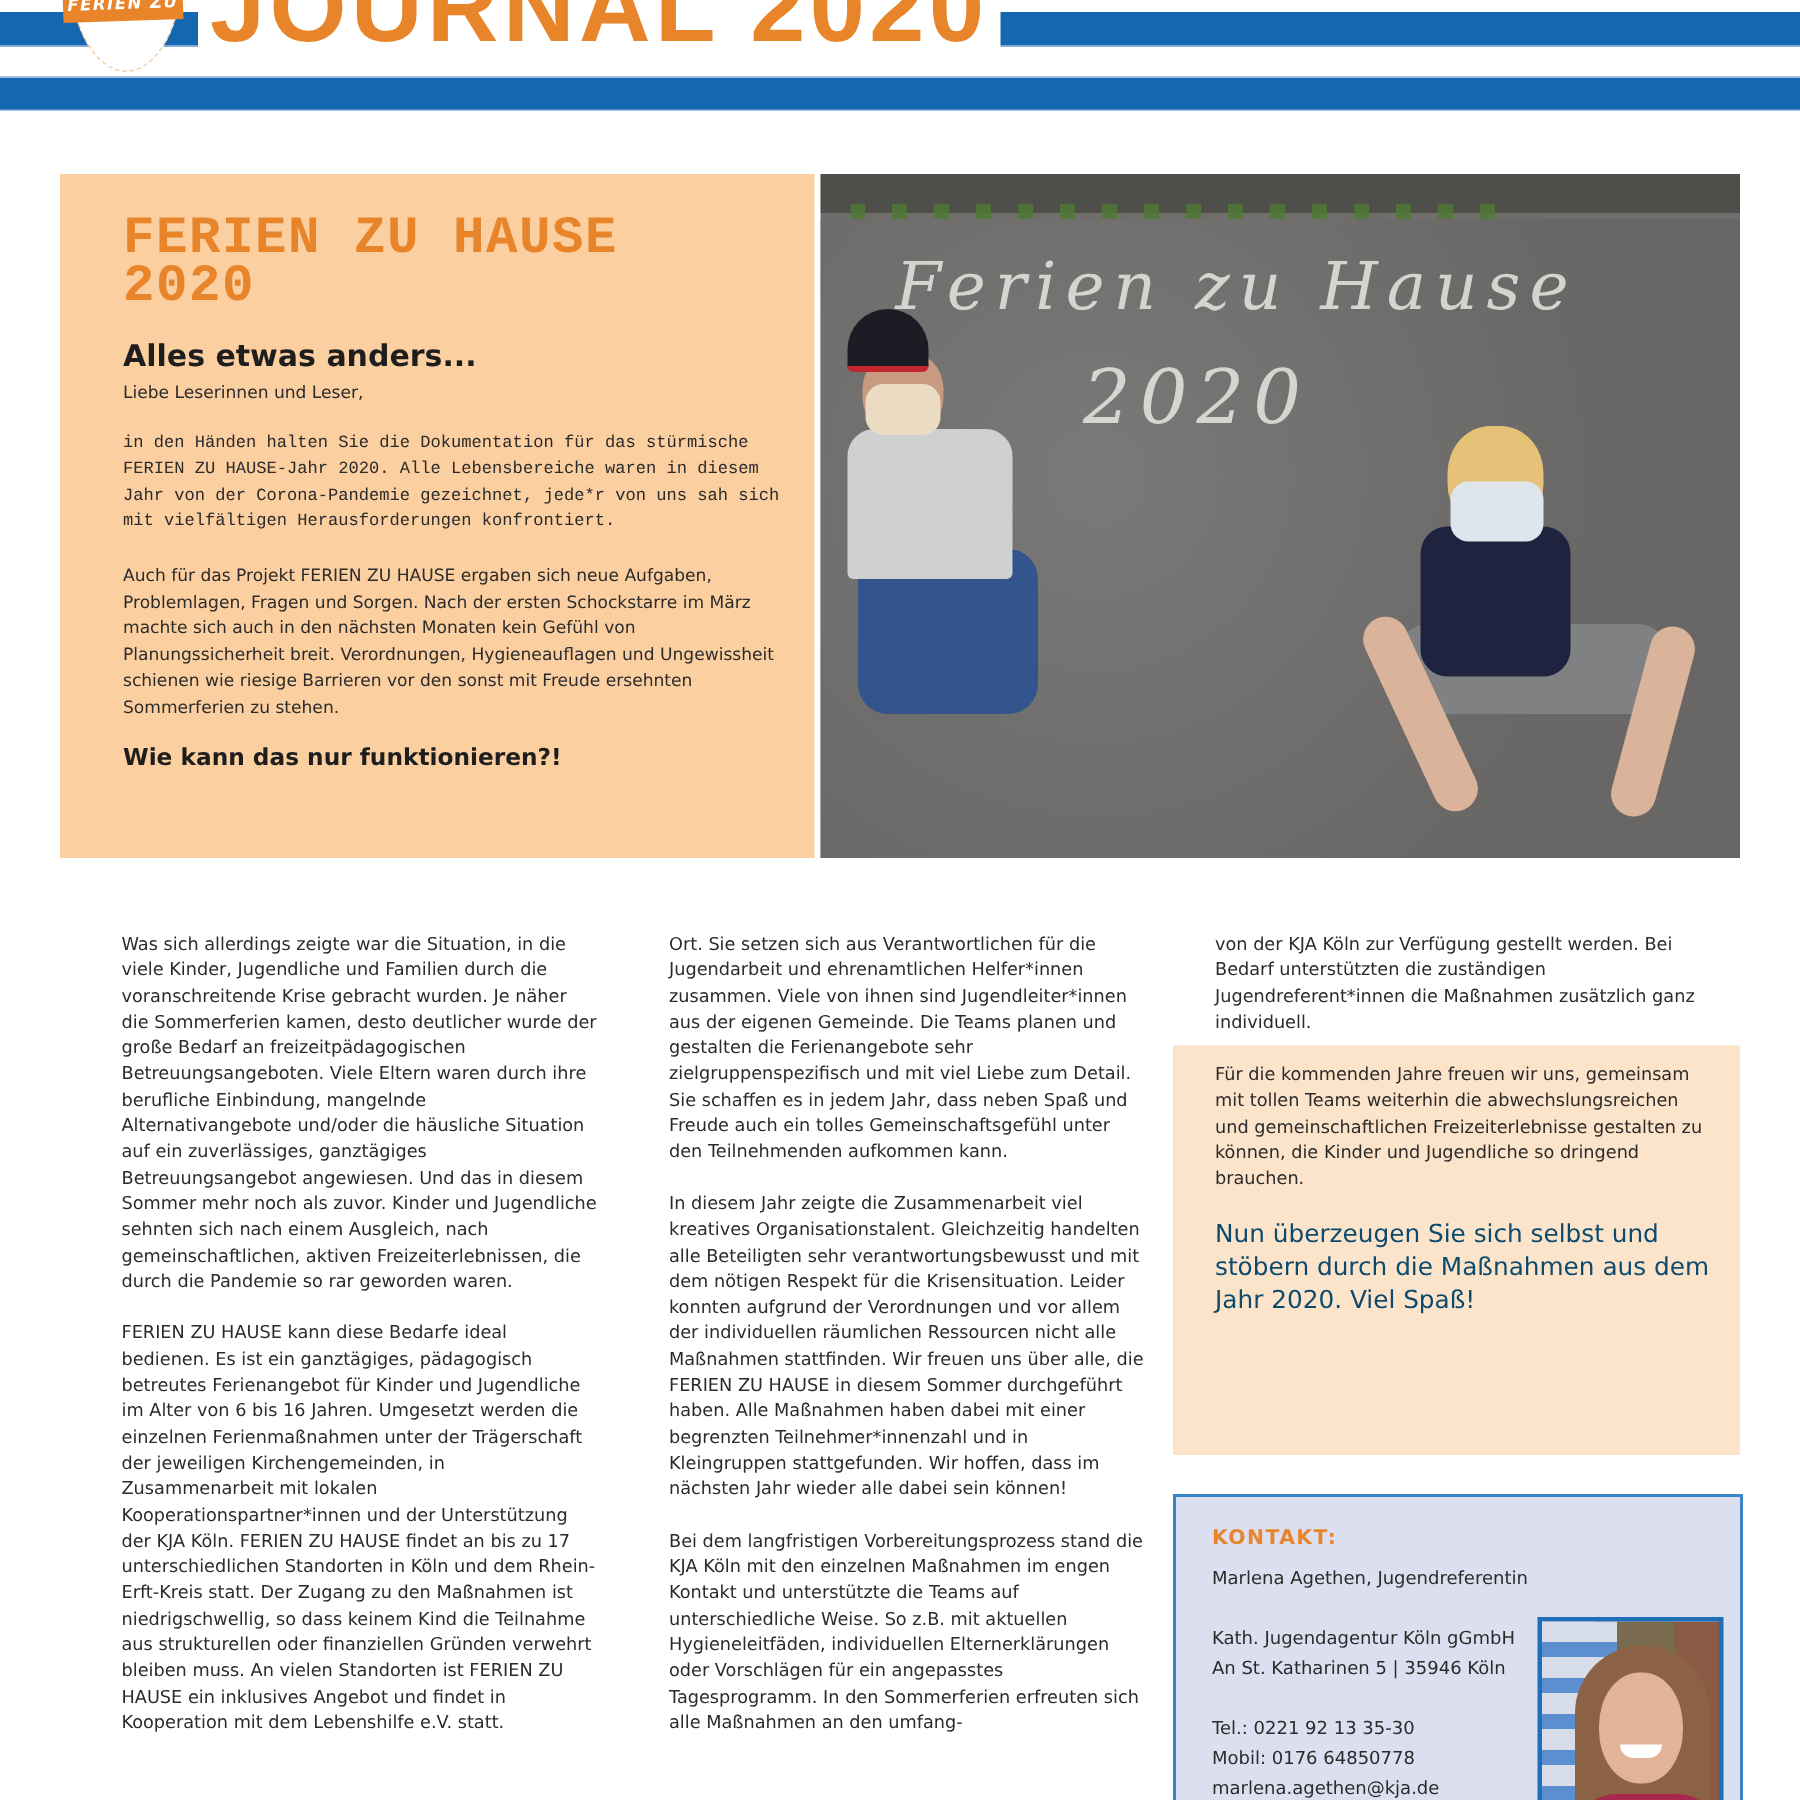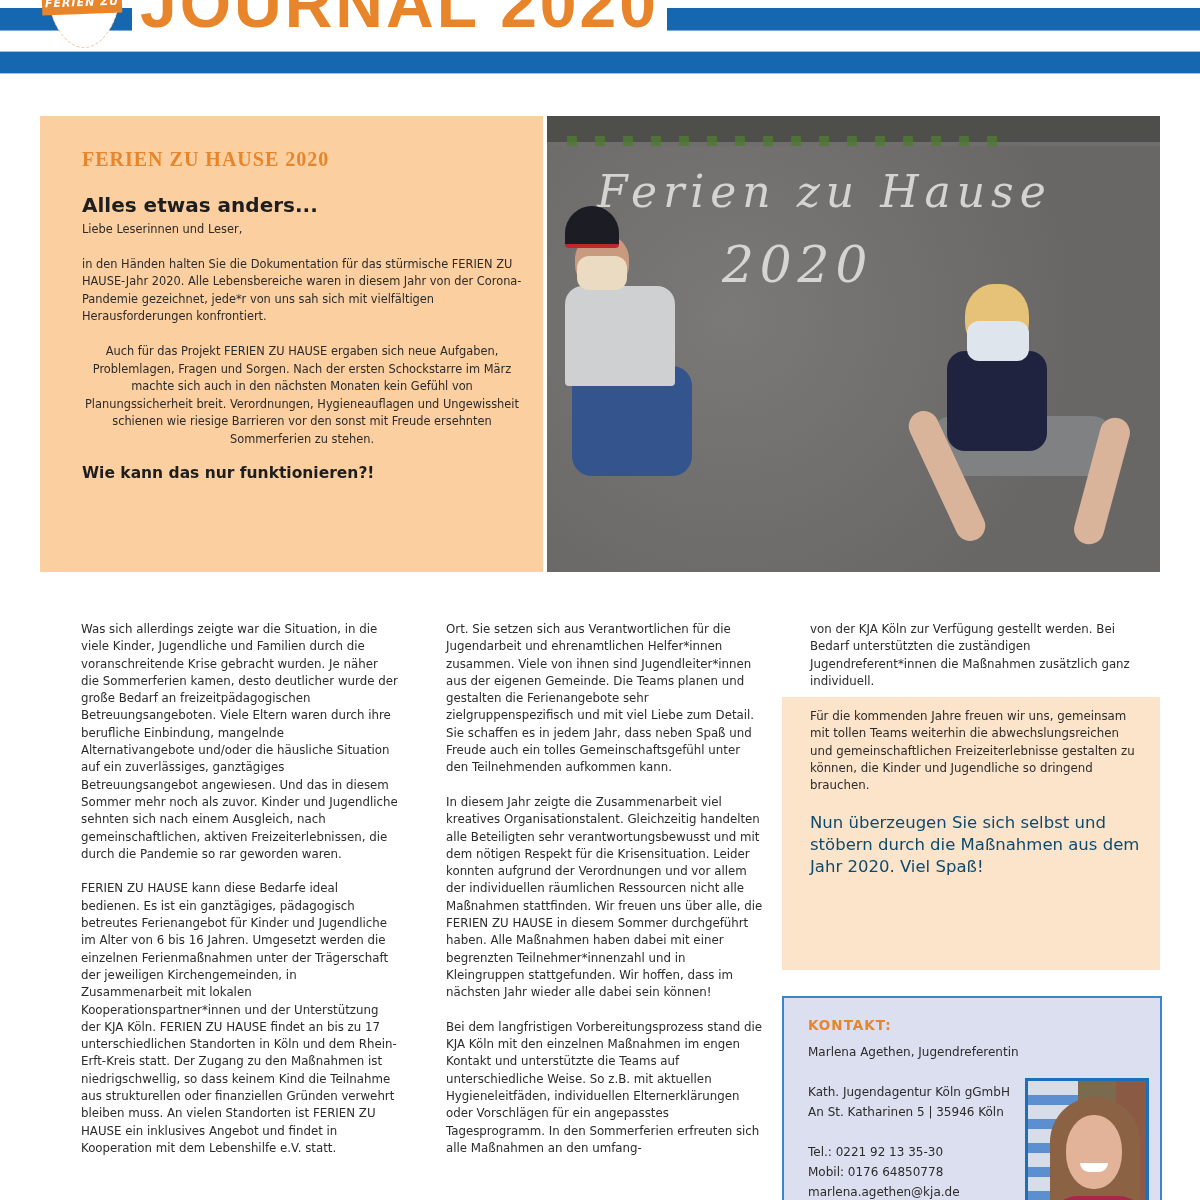--- a/index.html
+++ b/index.html
@@ -35,30 +35,30 @@
     white-space: nowrap;
   }
 
   
   .intro-box {
     position: absolute; left: 40px; top: 116px; width: 503px; height: 456px;
     background: #fbcfa0;
   }
   .intro-inner { position: absolute; left: 42px; top: 27px; width: 440px; }
   .intro-title {
-    font-family: Liberation Serif, serif; font-weight: bold;
-    color: #e8852a; font-size: 20px; letter-spacing: 1px; line-height: 32px;
+    font-family: Liberation Mono, monospace; font-weight: bold;
+    color: #e8852a; font-size: 35px; letter-spacing: 1px; line-height: 32px;
   }
   .intro-subtitle {
     margin-top: 18px; font-weight: bold; font-size: 20px; color: #1e1e1e; line-height: 24px;
   }
   .intro-text { font-size: 11.4px; line-height: 17.6px; color: #2b2b2b; }
   .intro-greeting { margin-top: 4px; }
-  .intro-p1 { margin-top: 17px; }
-  .intro-p2 { margin-top: 17px; text-align: center; }
+  .intro-p1 { margin-top: 17px; font-family: Liberation Mono, monospace; }
+  .intro-p2 { margin-top: 17px; }
   .intro-question {
     margin-top: 15px; font-weight: bold; font-size: 15.5px; color: #1e1e1e;
   }
 
   
   .photo {
     position: absolute; left: 547px; top: 116px; width: 613px; height: 456px;
     background: #6f6e6c; overflow: hidden;
   }
   .photo .curb { position: absolute; left: 0; top: 0; width: 100%; height: 26px; background: #4e4e4b; }

